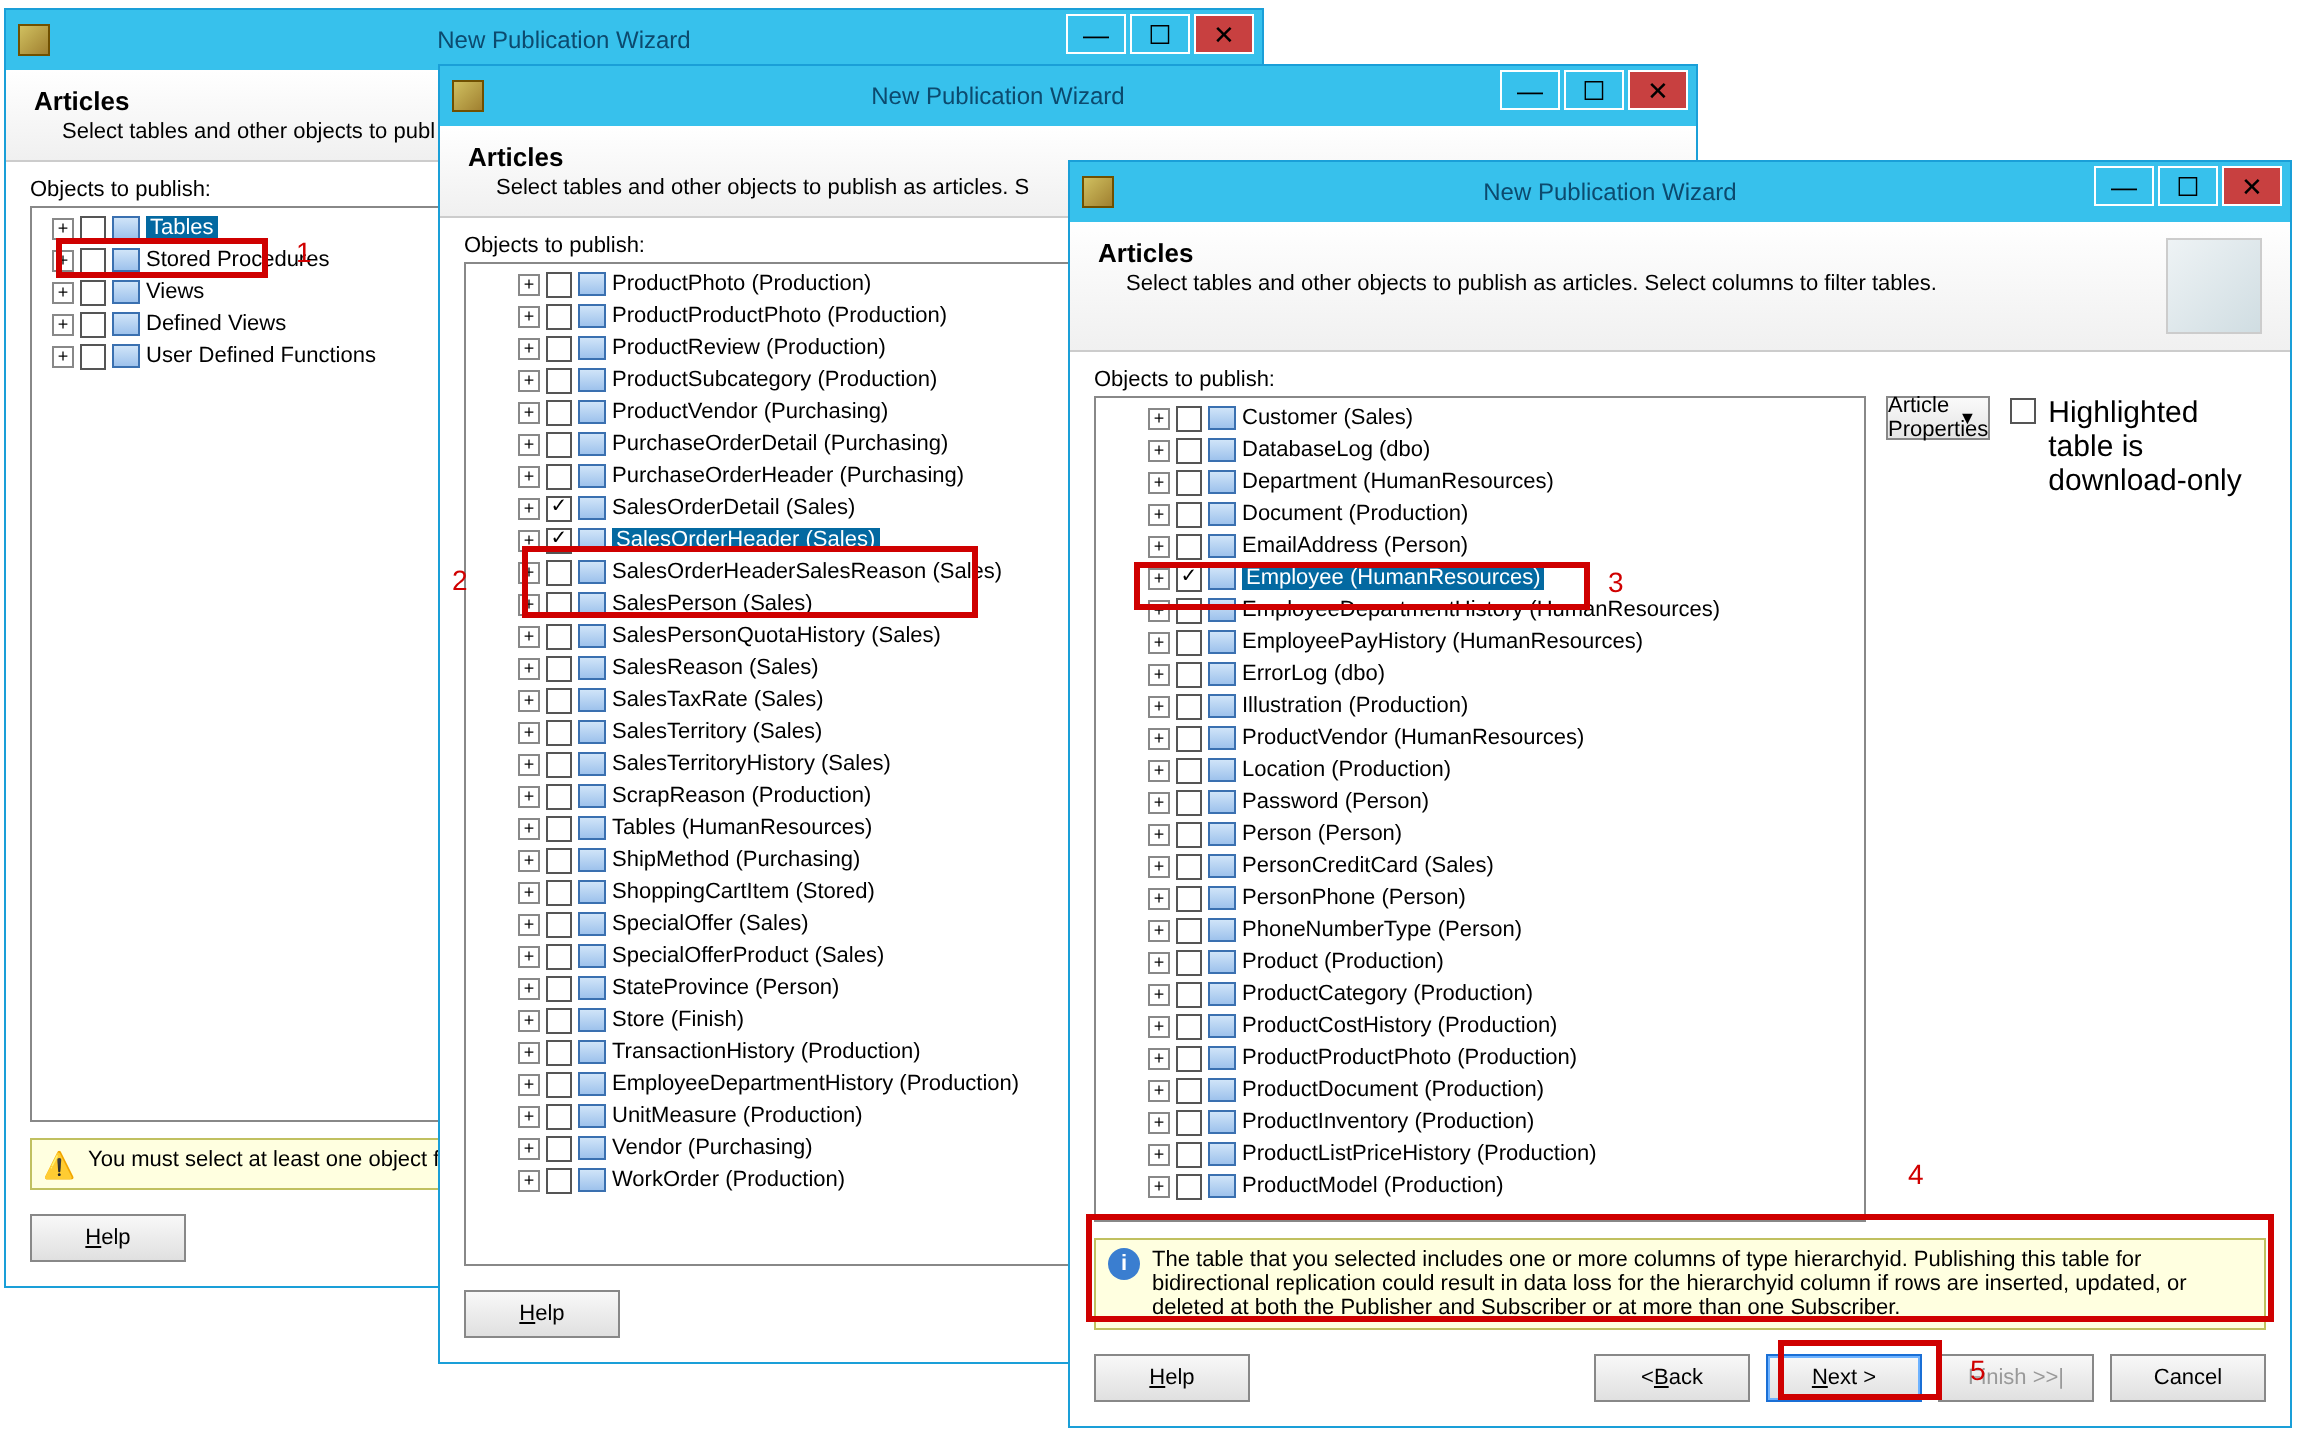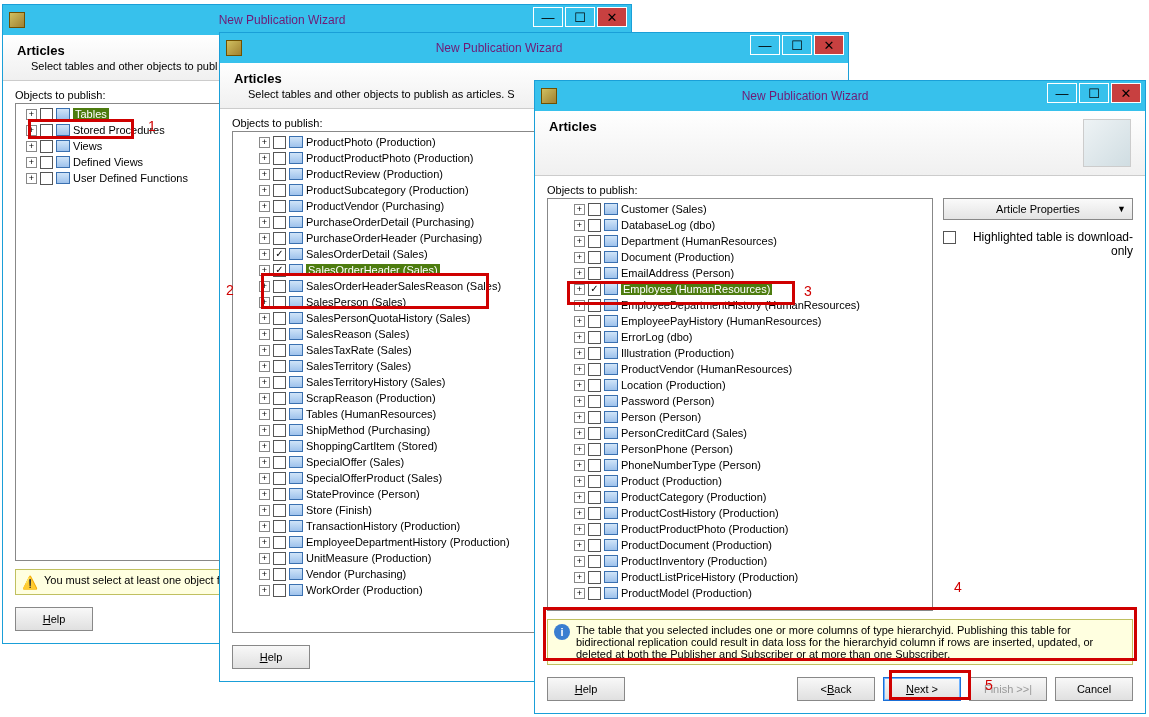--- a/index.html
+++ b/index.html
@@ -32,21 +32,21 @@
   .titlebar .app-icon {
     width: 16px; height: 16px;
     background: linear-gradient(135deg,#d0c060,#a08030);
     border: 1px solid #705000;
     margin-right: 8px;
   }
   .titlebar .title {
     flex: 1;
     text-align: center;
     font-size: 12px;
-    color: #701a75;
+    color: #0c4a6e;
     margin-right: 100px;
   }
   .title-buttons { display: flex; height: 22px; position: absolute; right: 4px; top: 2px;}
   .title-btn {
     width: 30px; height: 20px;
     border: 1px solid #fff;
     margin-left: 2px;
     display: flex;
     align-items: center;
     justify-content: center;
@@ -124,29 +124,29 @@
     font-size: 11px;
   }
   .chk.checked::after { content: "✓"; font-size: 10px; line-height: 1; }
   .tbl-icon {
     width: 14px; height: 12px;
     border: 1px solid #3a70b0;
     background: linear-gradient(#d0e4f8,#9ec2ec);
     display: inline-block;
   }
   .tree-label {}
-  .tree-label.sel { background:#4d7c0f; color:#fff; padding: 0 2px; }
-  .side-panel { width: 190px; display: flex; flex-direction: column; gap: 10px; padding-top: 14px;}
+  .tree-label.sel { background:#0369a1; color:#fff; padding: 0 2px; }
+  .side-panel { width: 190px; display: flex; flex-direction: row; gap: 10px; padding-top: 14px;}
   .combo {
     height: 22px; border:1px solid #888; background: linear-gradient(#fafafa,#e4e4e4);
     display:flex; align-items:center; justify-content:center; font-size:11px;
     position:relative; cursor:default;
   }
   .combo::after { content:"▼"; position:absolute; right:6px; font-size:9px;}
-  .check-opt { display:flex; align-items:flex-start; gap:6px; font-size:12px;text-align:right; }
+  .check-opt { display:flex; align-items:flex-start; gap:6px; font-size:15px; }
   .check-opt .chk { flex-shrink: 0; margin-top:1px;}
   .warning-bar {
     margin: 4px 12px;
     border: 1px solid #c0c060;
     background: #ffffe0;
     padding: 4px 6px;
     display:flex;
     gap:6px;
     font-size: 11px;
     align-items: flex-start;
@@ -466,20 +466,21 @@
     <span class="title">New Publication Wizard</span>
     <div class="title-buttons">
       <div class="title-btn min">—</div>
       <div class="title-btn max">☐</div>
       <div class="title-btn close">✕</div>
     </div>
   </div>
   <div class="header-section">
     <div class="header-text">
       <div class="header-title">Articles</div>
+      <div class="header-sub">Select tables and other objects to publish as articles. Select columns to filter tables.</div>
     </div>
     <div class="header-graphic"></div>
   </div>
   <div class="body-area">
     <div class="list-panel">
       <div class="list-label"><span>Objects to publish:</span></div>
       <div class="tree-outer">
         <div class="tree-scroll" id="w3-tree">
             <div class="tree-row indent1">
               <span class="expand">+</span>

